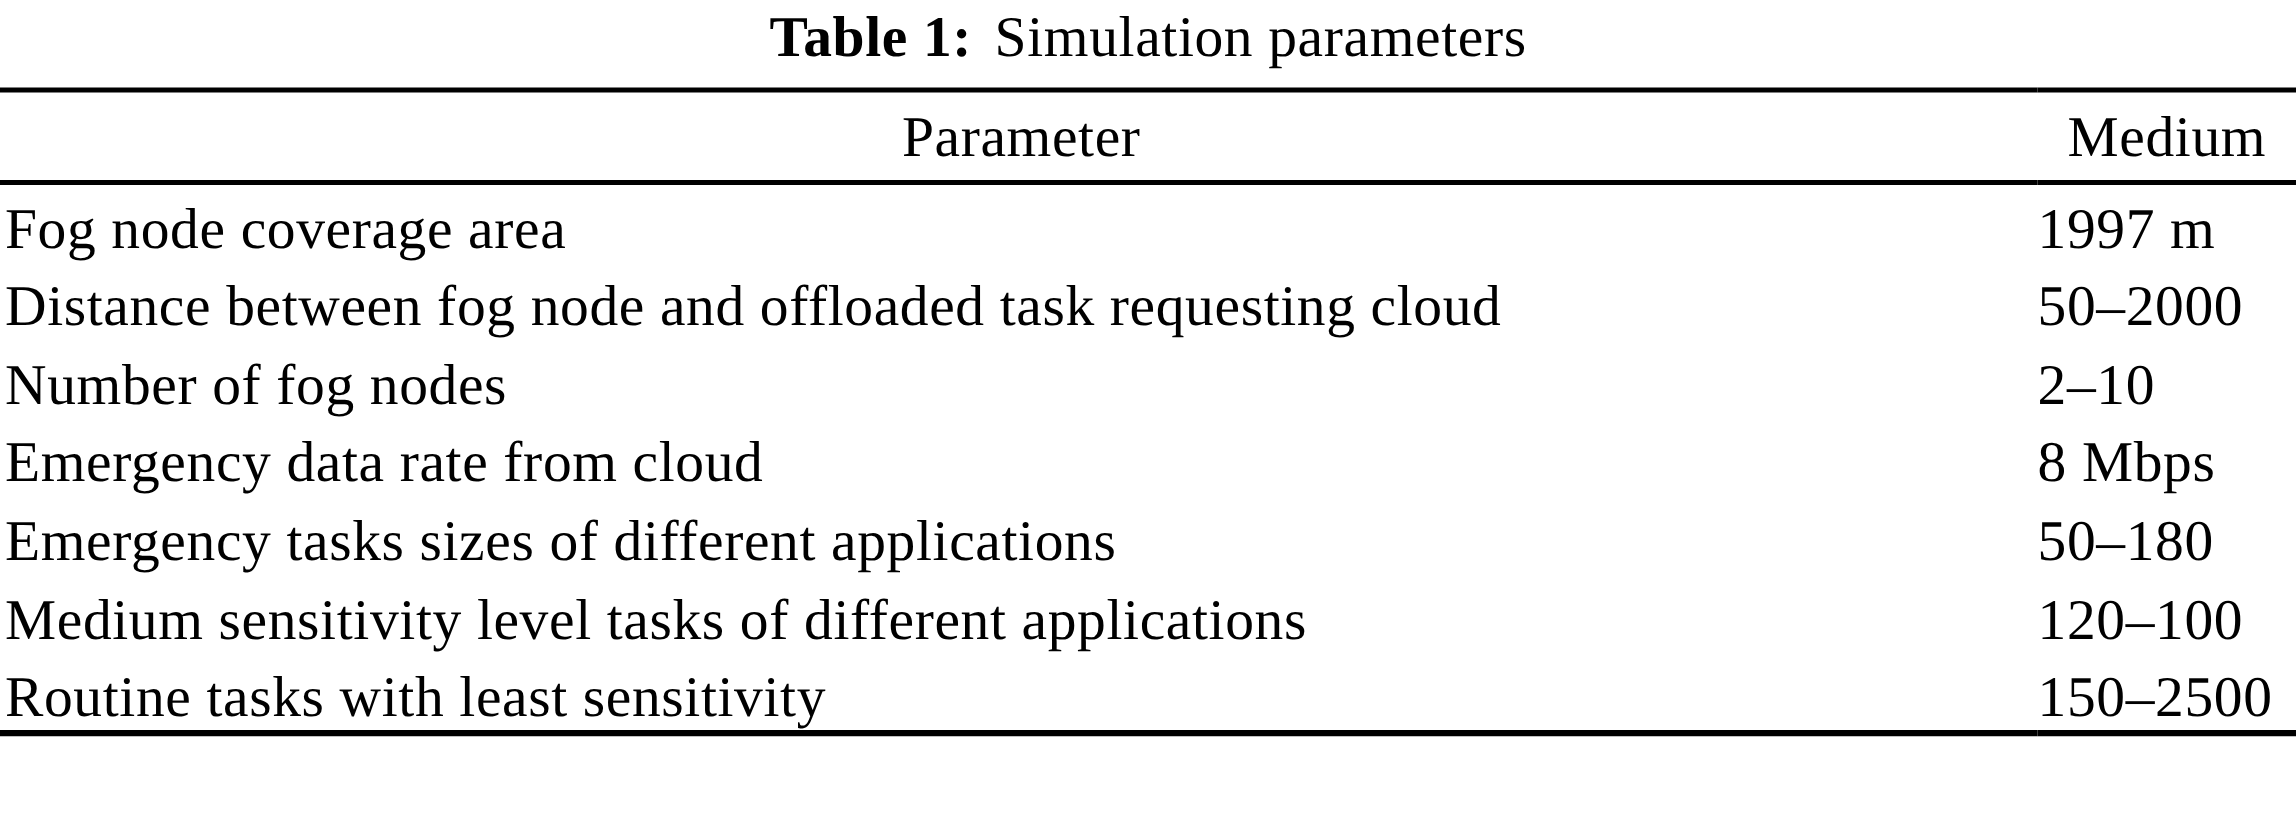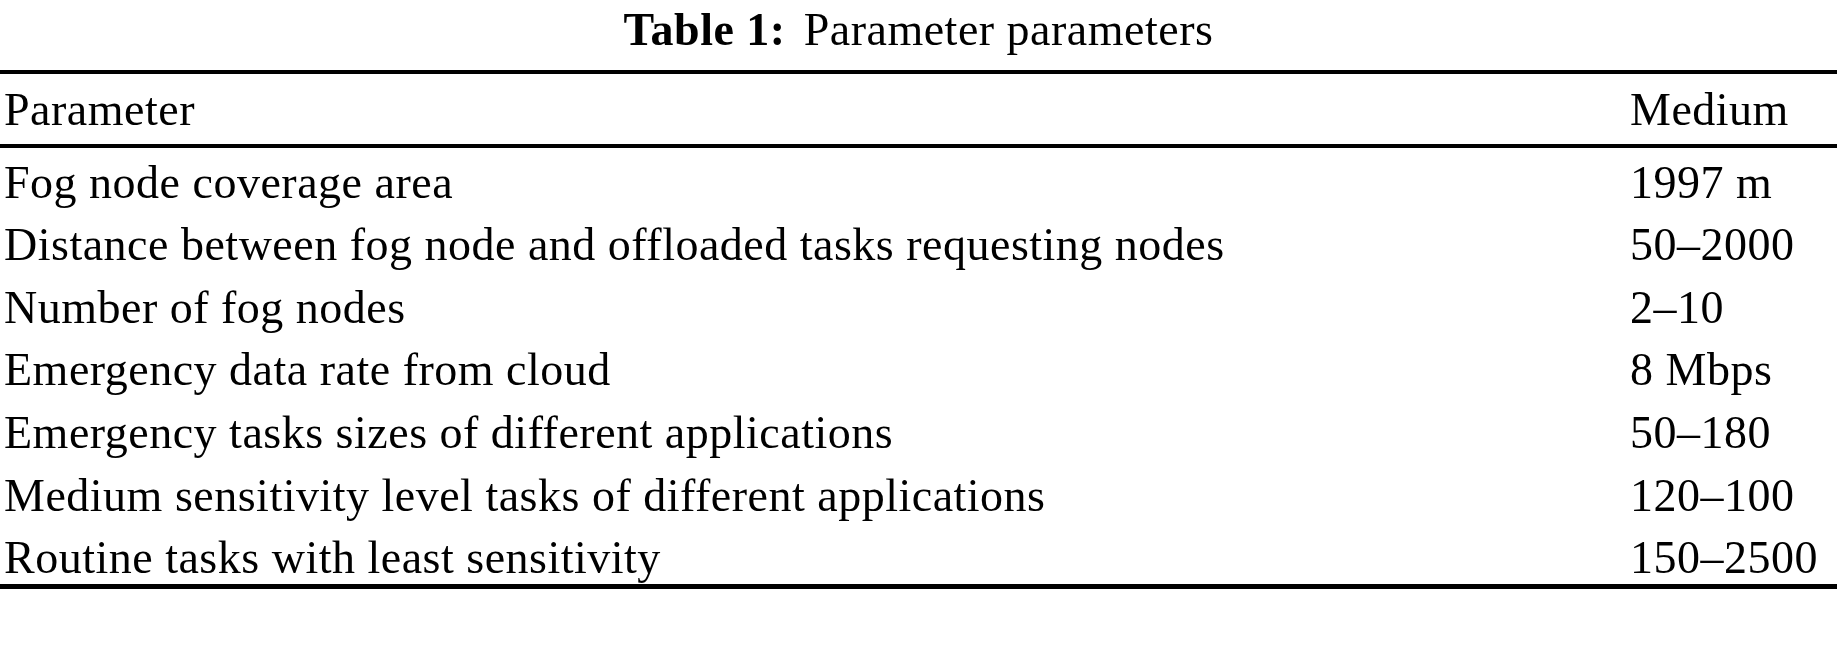--- a/index.html
+++ b/index.html
@@ -34,21 +34,21 @@
     width: 1837px;
     border-collapse: collapse;
     table-layout: fixed;
     border-top: 4px solid #000000;
   }
   col.col-param { width: 1630px; }
   col.col-value { width: 207px; }
   thead th {
     height: 70px;
     font-weight: normal;
-    text-align: left;
+    text-align: center;
     vertical-align: middle;
     border-bottom: 4px solid #000000;
     padding: 0;
     margin-left: 24px;
   }
   thead th.param-h { padding-left: 4px; }
   tbody td {
     box-sizing: border-box;
     height: 62.75px;
     padding: 8px 0 0 0;
@@ -57,41 +57,41 @@
   }
   tbody td.param-cell { padding-left: 4px; }
   tbody tr:last-child td { border-bottom: 5px solid #000000; }
 </style>
 </head>
 <body>
 
 <div class="page">
 
   <div class="caption">
-    <span class="caption-label">Table 1:</span><span class="caption-text">Parameter parameters</span>
+    <span class="caption-label">Table 1:</span><span class="caption-text">Simulation parameters</span>
   </div>
 
   <table class="params">
     <colgroup>
       <col class="col-param">
       <col class="col-value">
     </colgroup>
     <thead>
       <tr>
         <th class="param-h">Parameter</th>
         <th>Medium</th>
       </tr>
     </thead>
     <tbody>
       <tr>
         <td class="param-cell">Fog node coverage area</td>
         <td class="value-cell">1997 m</td>
       </tr>
       <tr>
-        <td class="param-cell">Distance between fog node and offloaded tasks requesting nodes</td>
+        <td class="param-cell">Distance between fog node and offloaded task requesting cloud</td>
         <td class="value-cell">50–2000</td>
       </tr>
       <tr>
         <td class="param-cell">Number of fog nodes</td>
         <td class="value-cell">2–10</td>
       </tr>
       <tr>
         <td class="param-cell">Emergency data rate from cloud</td>
         <td class="value-cell">8 Mbps</td>
       </tr>

